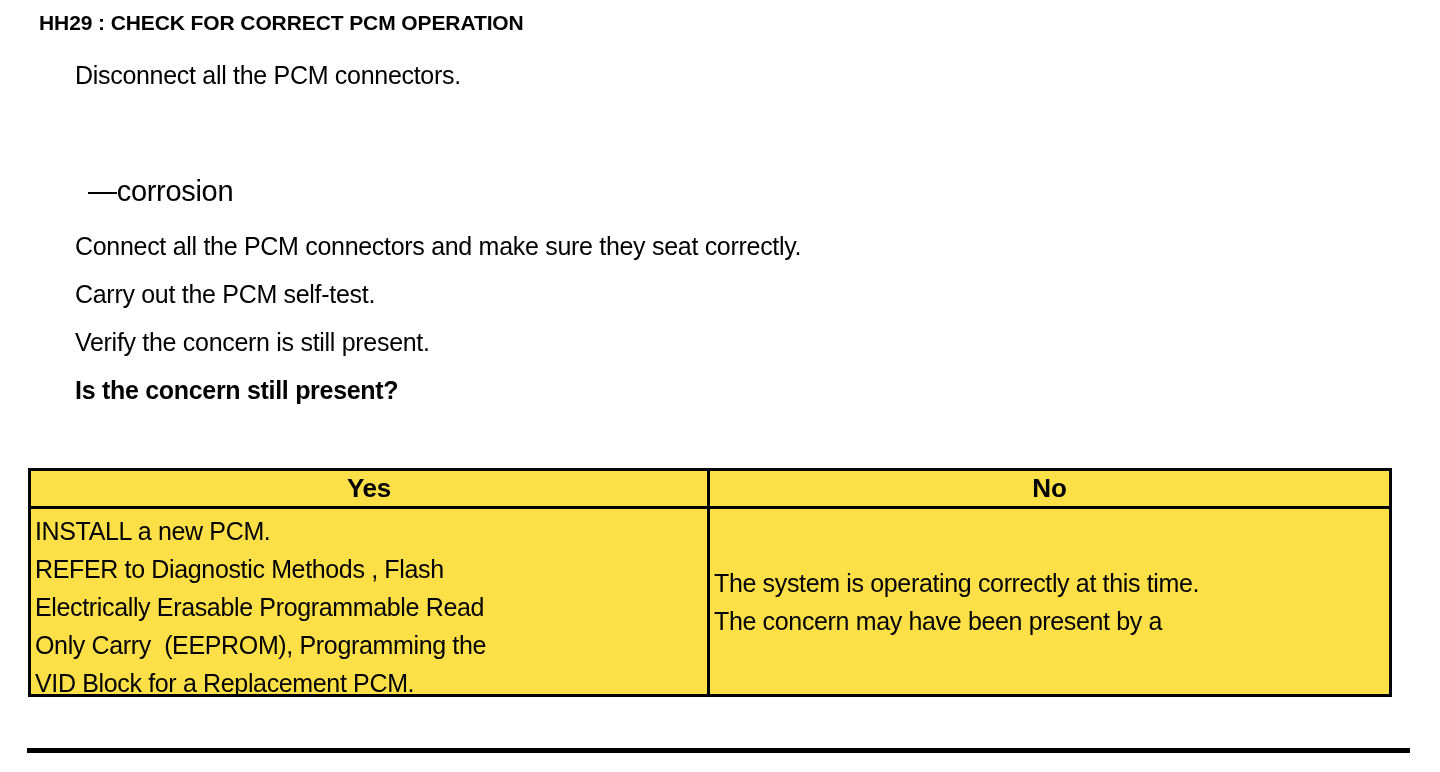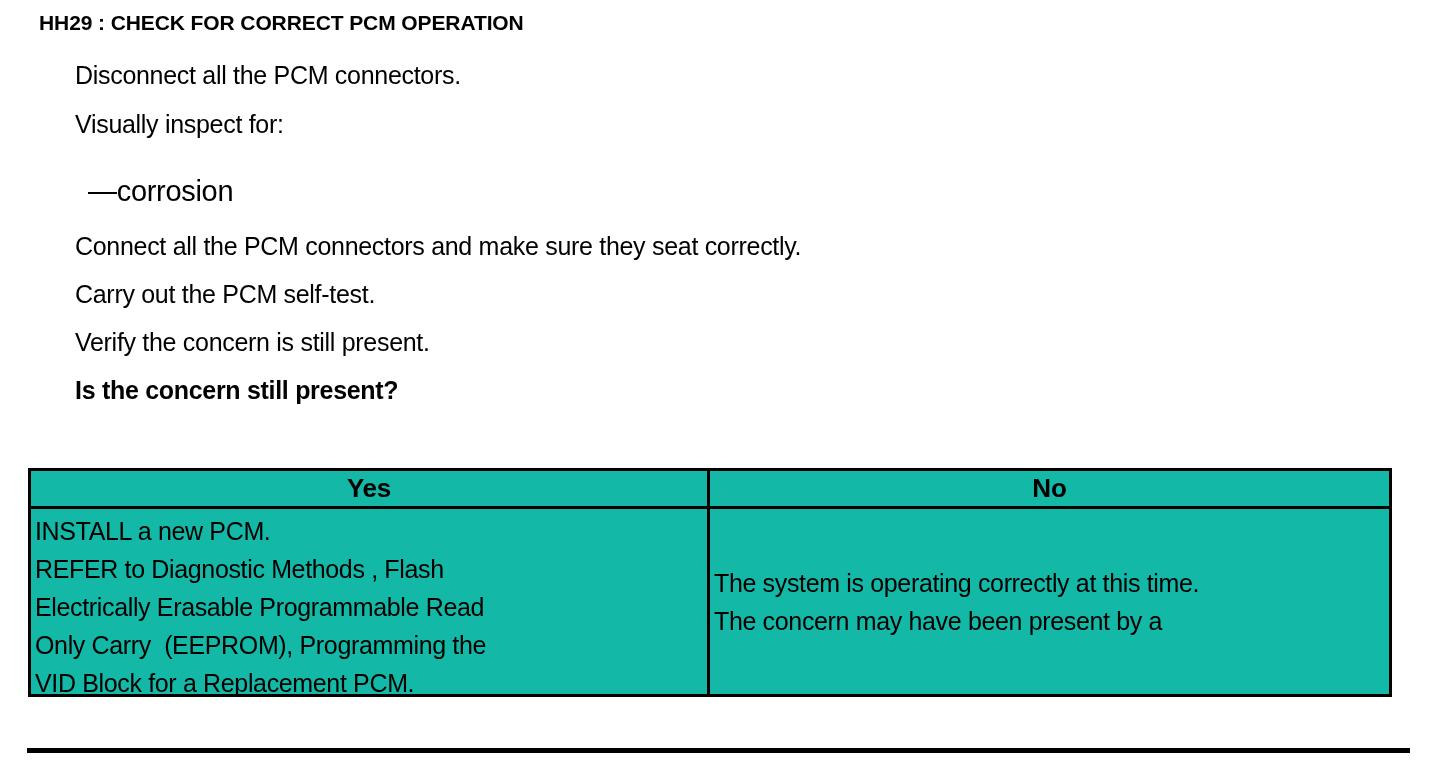--- a/index.html
+++ b/index.html
@@ -74,21 +74,21 @@
   .decision-table {
     position: absolute;
     left: 28px;
     top: 468px;
     width: 1364px;
     height: 229px;
     box-sizing: border-box;
     border: 3px solid #000000;
     display: flex;
     flex-direction: column;
-    background: #14b8a6;
+    background: #fde047;
   }
   .table-head-row {
     display: flex;
     height: 40px;
     border-bottom: 3px solid #000000;
     box-sizing: border-box;
   }
   .table-body-row {
     display: flex;
     flex: 1 1 auto;
@@ -147,21 +147,20 @@
 </style>
 </head>
 <body>
 
 <div class="page">
 
   <div class="doc-heading">HH29 : CHECK FOR CORRECT PCM OPERATION</div>
 
   <div class="step-line s1">Disconnect all the PCM connectors.</div>
 
-  <div class="step-line s2">Visually inspect for:</div>
 
 
   <div class="bullet-line b2">—corrosion</div>
 
   <div class="step-line s3">Connect all the PCM connectors and make sure they seat correctly.</div>
 
   <div class="step-line s4">Carry out the PCM self-test.</div>
 
   <div class="step-line s5">Verify the concern is still present.</div>
 

